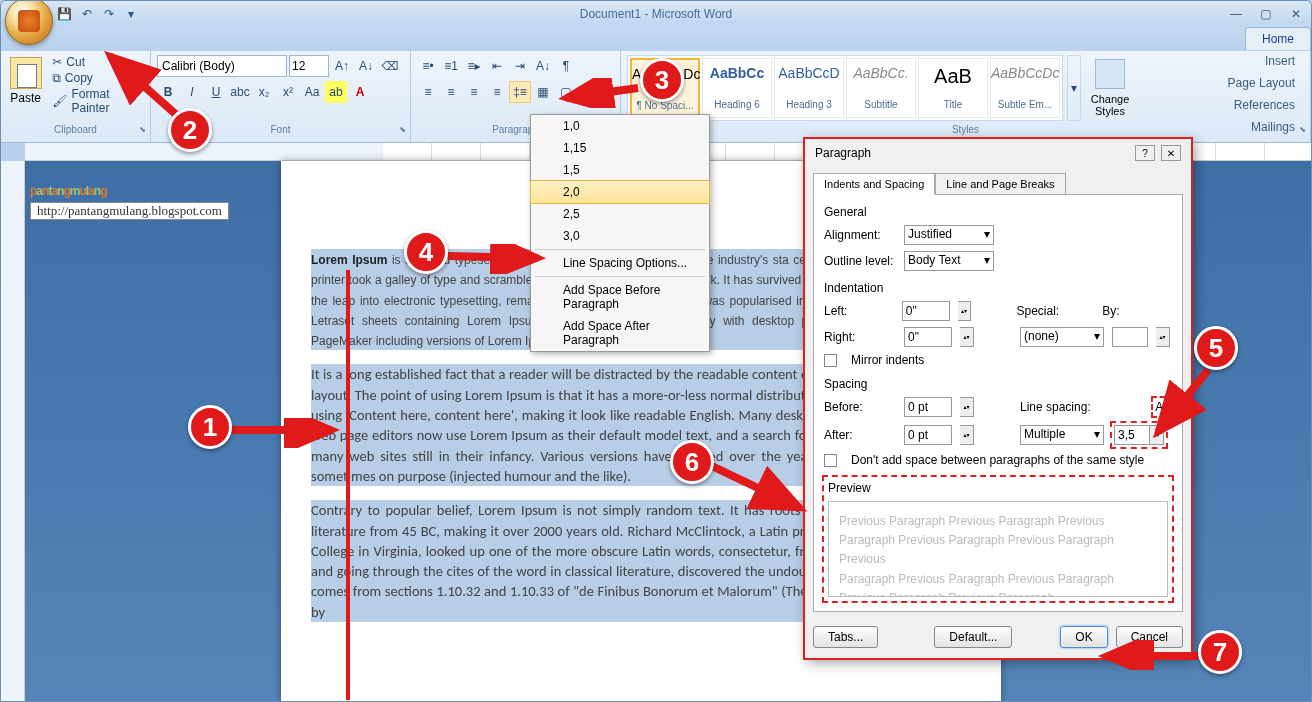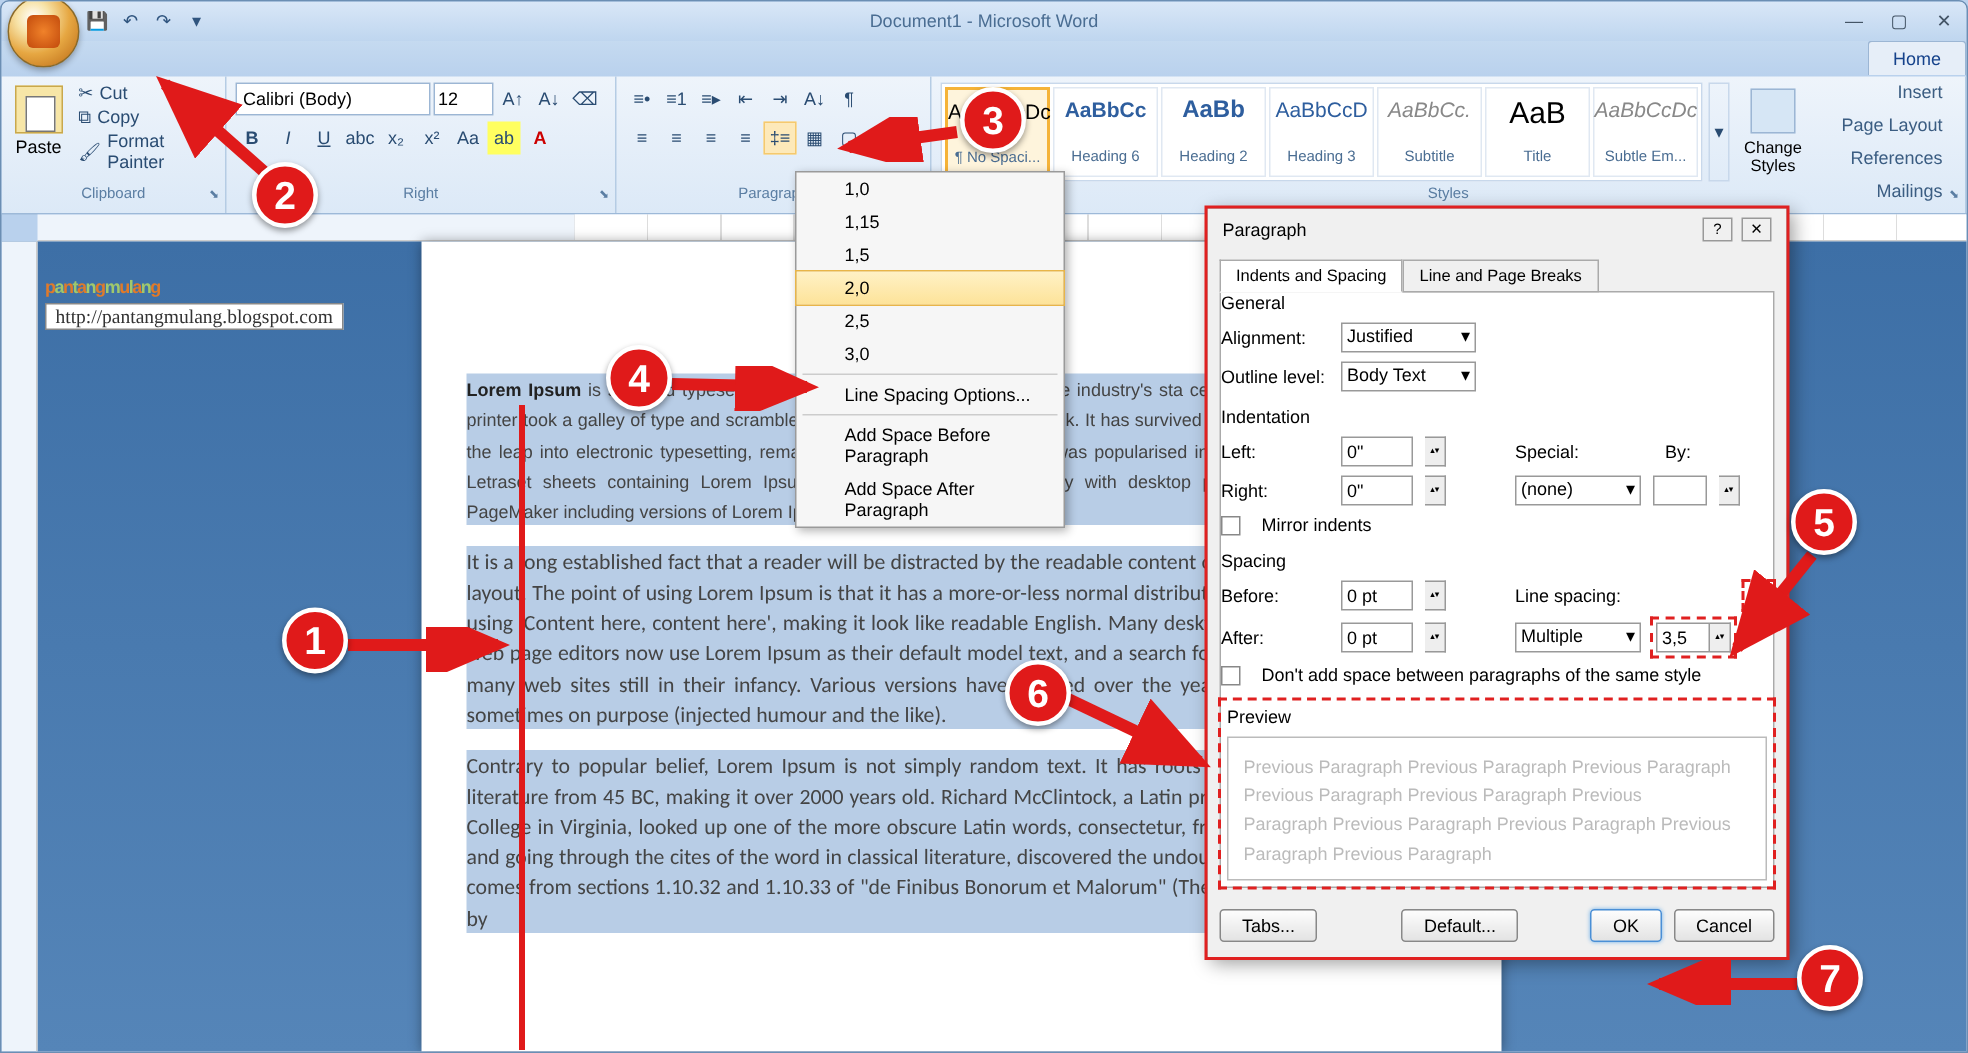--- a/index.html
+++ b/index.html
@@ -57,21 +57,21 @@
 .dropdown .dd-item.hl{background:linear-gradient(#fff1c6,#fde399);border:1px solid #e8b549;margin:-1px;}
 .dropdown hr{border:none;border-top:1px solid #ccc;margin:2px 4px;}
 .dialog{position:absolute;right:120px;top:138px;width:388px;background:#f0f0f0;border:1px solid #888;box-shadow:3px 3px 12px rgba(0,0,0,.4);z-index:90;}
 .dialog-border{border:2px solid #e02020;margin:-2px;}
 .dialog-title{padding:6px 10px;display:flex;align-items:center;}
 .dialog-title span:first-child{flex:1;}
 .dlg-close{width:20px;height:16px;border:1px solid #999;display:inline-flex;align-items:center;justify-content:center;margin-left:6px;font-size:10px;}
 .dlg-tabs{display:flex;padding:6px 8px 0;gap:0;}
 .dlg-tab{padding:4px 10px;border:1px solid #aaa;background:#f0f0f0;font-size:11px;margin-bottom:-1px;}
 .dlg-tab.active{background:#fff;border-bottom:1px solid #fff;}
-.dlg-body{background:#fff;margin:0 8px 8px;border:1px solid #aaa;}
+.dlg-body{background:#fff;margin:0 8px 8px;border:1px solid #aaa;padding:10px;}
 .dlg-section{margin-bottom:10px;}
 .dlg-section>label{display:block;margin-bottom:6px;}
 .dlg-row{display:flex;align-items:center;gap:8px;margin-bottom:6px;}
 .dlg-row>label{width:72px;}
 .dlg-row>.col2{width:72px;}
 .dlg-input{width:48px;height:20px;border:1px solid #999;padding:1px 3px;background:#fff;}
 .dlg-spin{width:14px;height:20px;border:1px solid #999;border-left:none;background:#eee;display:inline-flex;flex-direction:column;font-size:6px;align-items:center;justify-content:center;line-height:7px;}
 .dlg-select{height:20px;border:1px solid #999;background:#fff;padding:1px 3px;display:inline-flex;align-items:flex-start;}
 .dlg-select::after{content:"▾";margin-left:auto;padding-left:6px;}
 .cb{width:13px;height:13px;border:1px solid #888;background:#fff;display:inline-block;margin-right:6px;vertical-align:middle;}
@@ -163,21 +163,21 @@
           <div class="minibtn">abc</div>
           <div class="minibtn">x₂</div>
           <div class="minibtn">x²</div>
           <div class="minibtn">Aa</div>
           <div class="minibtn" style="background:#ffff60">ab</div>
           <div class="minibtn" style="color:#c00">
               <b>A</b>
             </div>
         </div>
       </div>
-      <div class="group-label">Right</div>
+      <div class="group-label">Font</div>
     </div>
 
     <div class="group" style="width:210px">
       <div class="group-body para-btns">
         <div class="btnrow">
           <div class="minibtn">≡•</div>
           <div class="minibtn">≡1</div>
           <div class="minibtn">≡▸</div>
           <div class="minibtn">⇤</div>
           <div class="minibtn">⇥</div>
@@ -200,24 +200,20 @@
     <div class="group" style="flex:1">
       <div class="group-body">
         <div class="styles-gallery">
           <div class="style-item">
               <div class="sample">AaBbCcDc</div>
               <div class="name">¶ No Spaci...</div>
             </div>
           <div class="style-item">
               <div class="sample" style="color:#2e5e9e;font-weight:bold">AaBbCc</div>
               <div class="name">Heading 6</div>
-            </div>
-          <div class="style-item">
-              <div class="sample" style="color:#2e5e9e;font-weight:bold;font-size:16px">AaBb</div>
-              <div class="name">Heading 2</div>
             </div>
           <div class="style-item">
               <div class="sample" style="color:#2e5e9e">AaBbCcD</div>
               <div class="name">Heading 3</div>
             </div>
           <div class="style-item">
               <div class="sample" style="color:#888;font-style:italic">AaBbCc.</div>
               <div class="name">Subtitle</div>
             </div>
           <div class="style-item">

